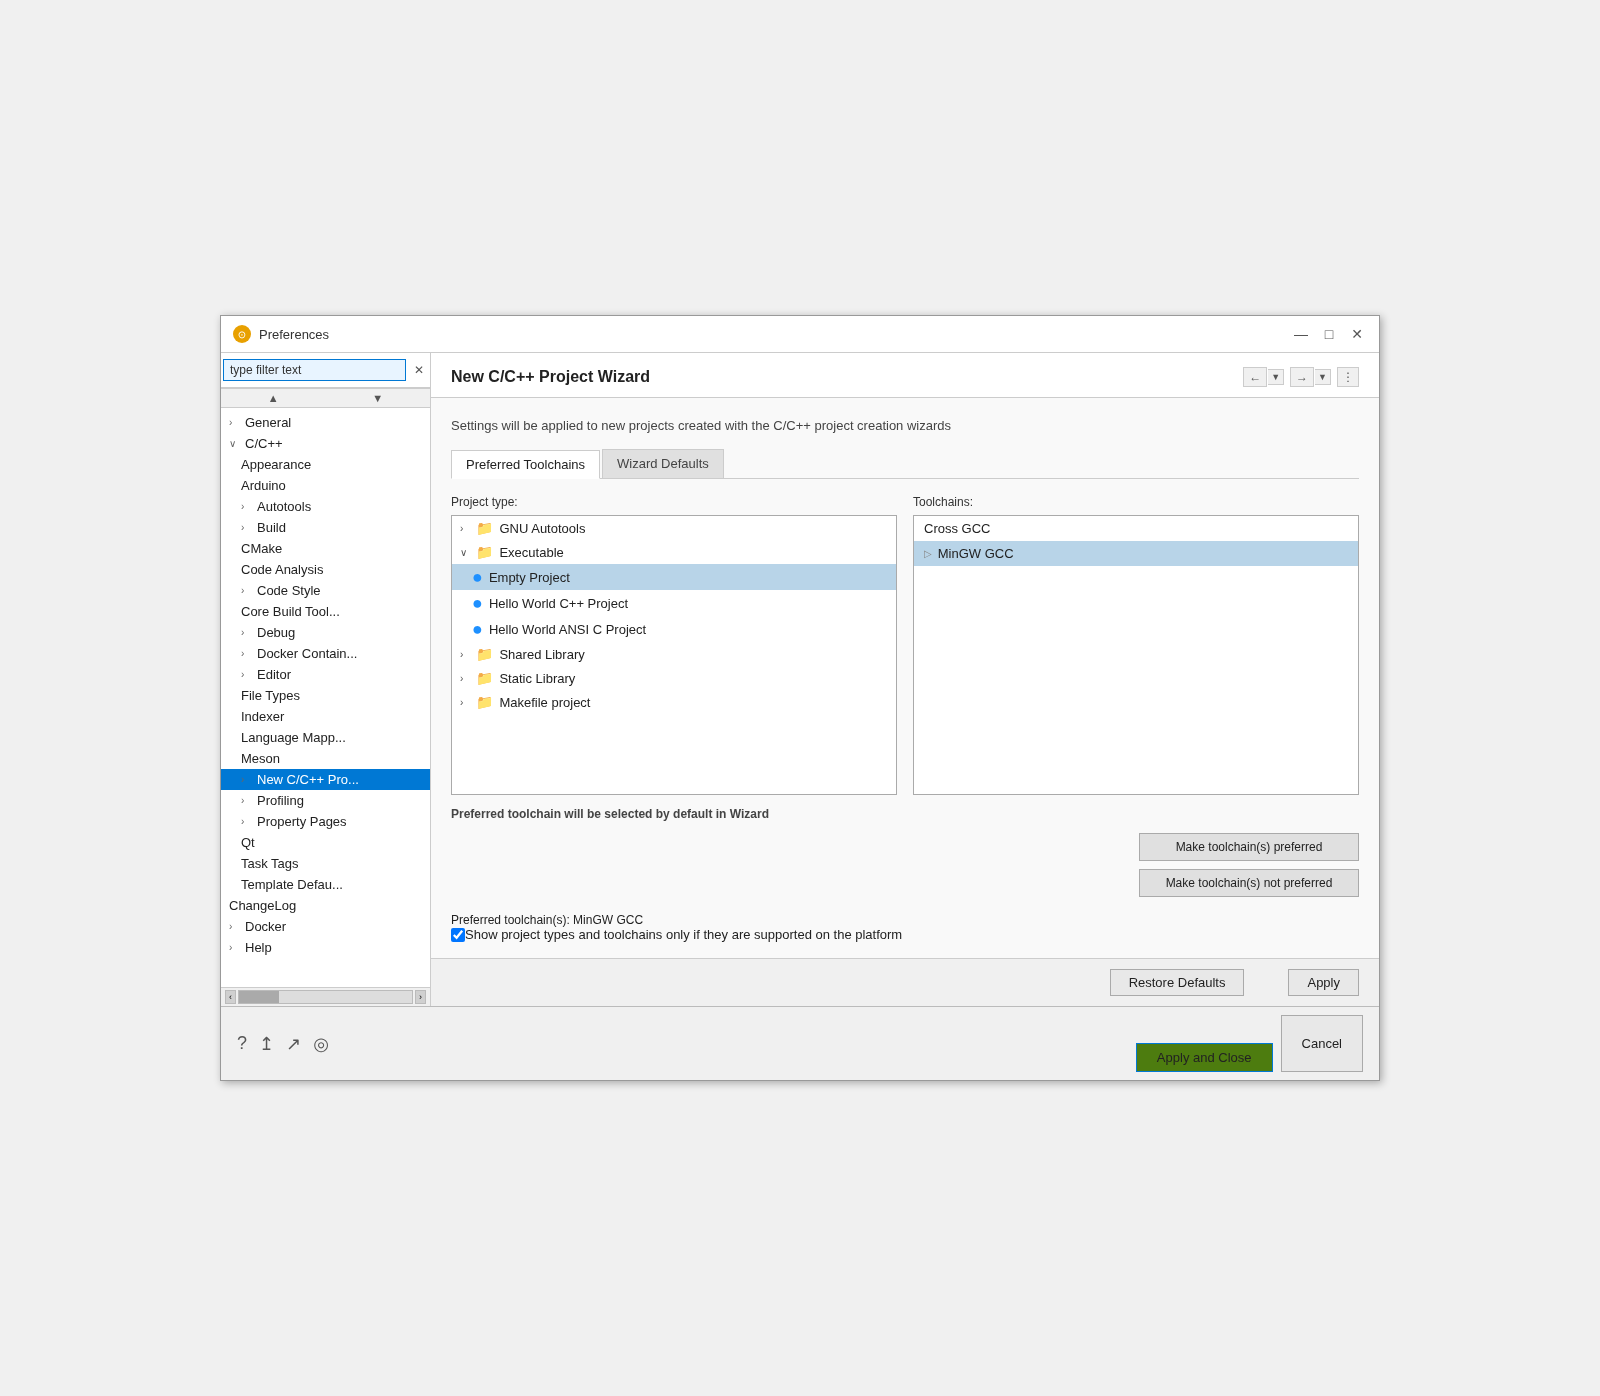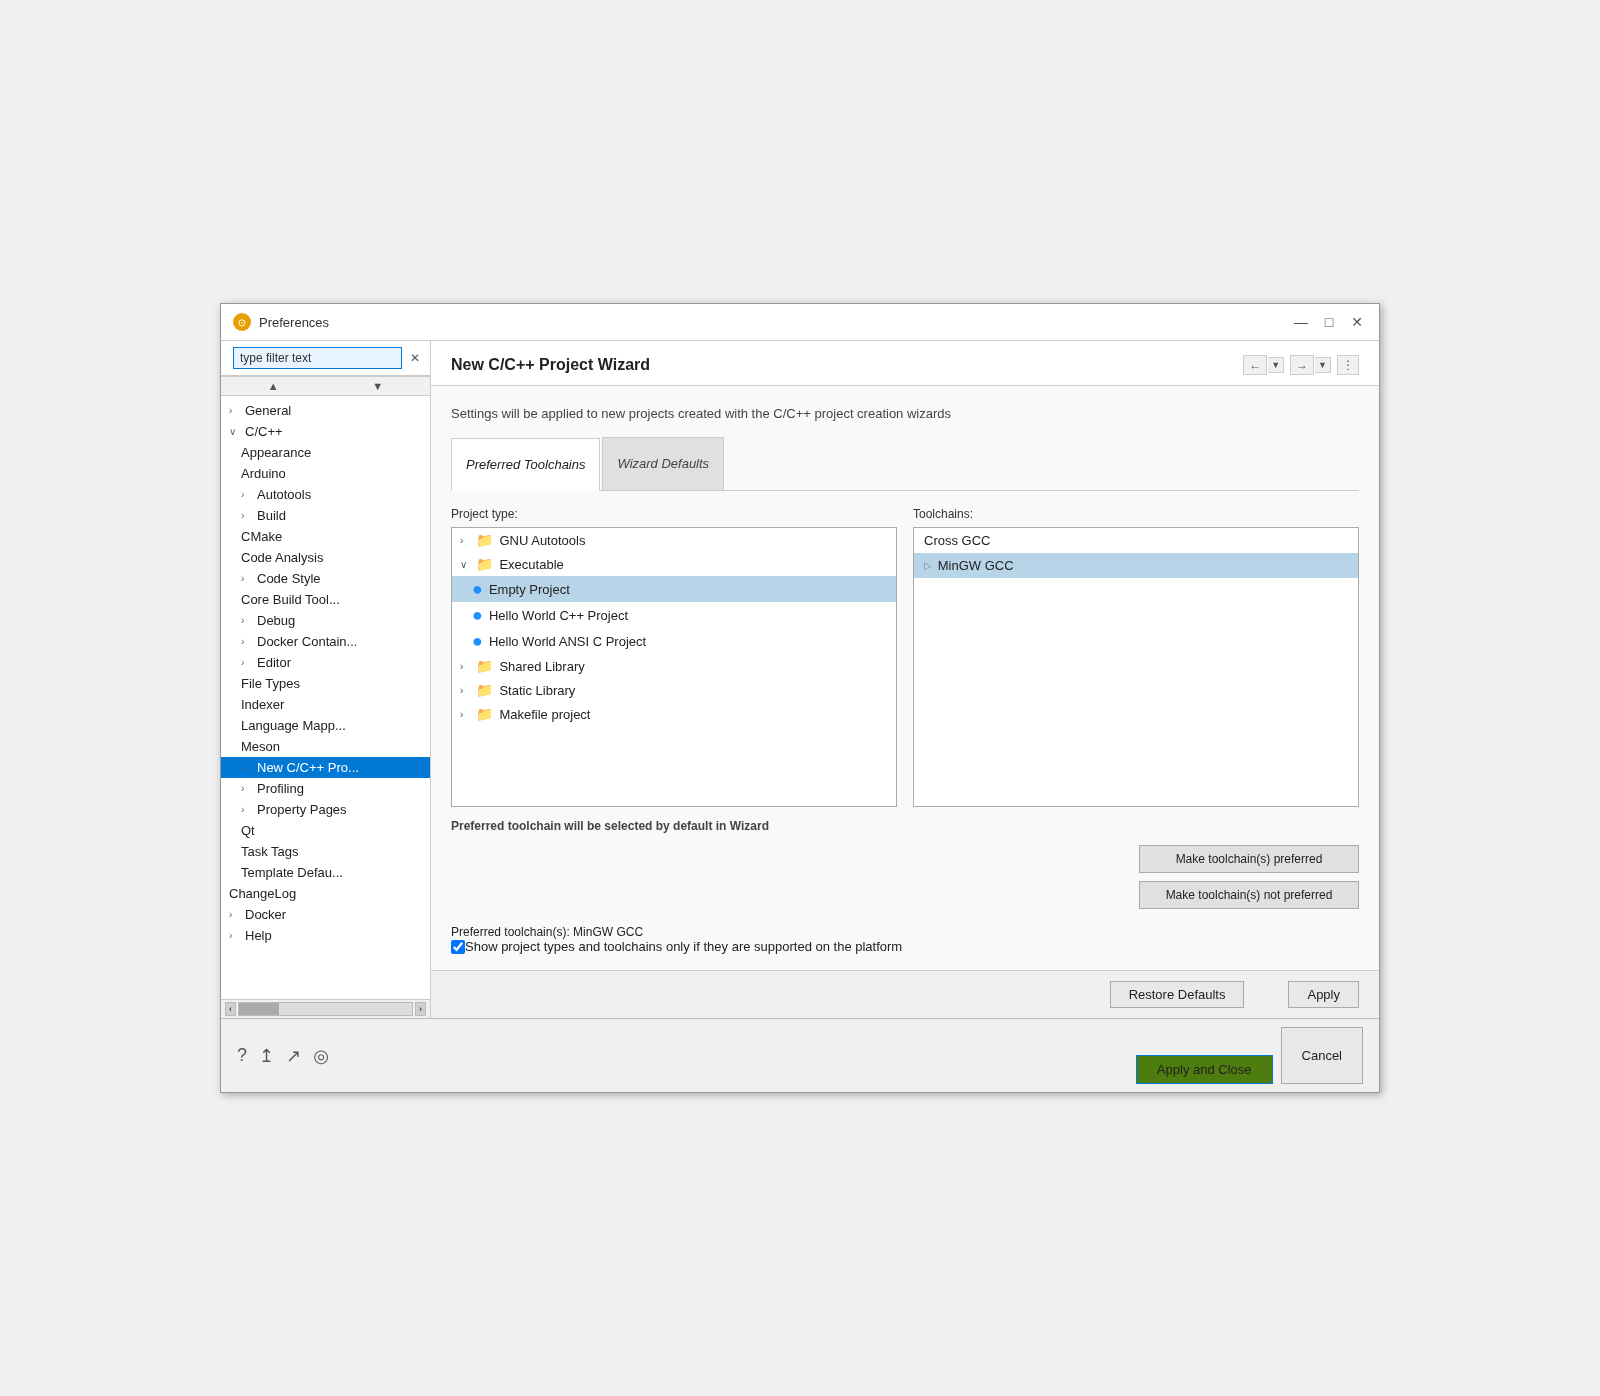--- a/index.html
+++ b/index.html
@@ -75,21 +75,21 @@
     }
     
     .sidebar {
       width: 210px;
       background: #fff;
       border-right: 1px solid #ccc;
       display: flex;
       flex-direction: column;
     }
     .search-box {
-      padding: 6px 12px;
+      padding: 6px 2px;
       background: #fff;
       border-bottom: 1px solid #ccc;
       display: flex;
       align-items: center;
       gap: 4px;
     }
     .search-input {
       flex: 1;
       border: 1px solid #0078d4;
       padding: 3px 6px;
@@ -221,29 +221,28 @@
       margin-bottom: 16px;
       font-size: 13px;
     }
     
     .tabs-bar {
       display: flex;
       border-bottom: 1px solid #ccc;
       margin-bottom: 16px;
     }
     .tab {
-      padding: 18px 14px;
+      padding: 6px 14px;
       cursor: pointer;
       border: 1px solid #ccc;
       background: #e0e0e0;
       color: #444;
       font-size: 13px;
       border-bottom: none;
       margin-right: 2px;
-      font-style: italic;
     }
     .tab.active {
       background: #fff;
       border-bottom: 1px solid #fff;
       color: #222;
       font-weight: 500;
       position: relative;
       top: 1px;
     }
     

